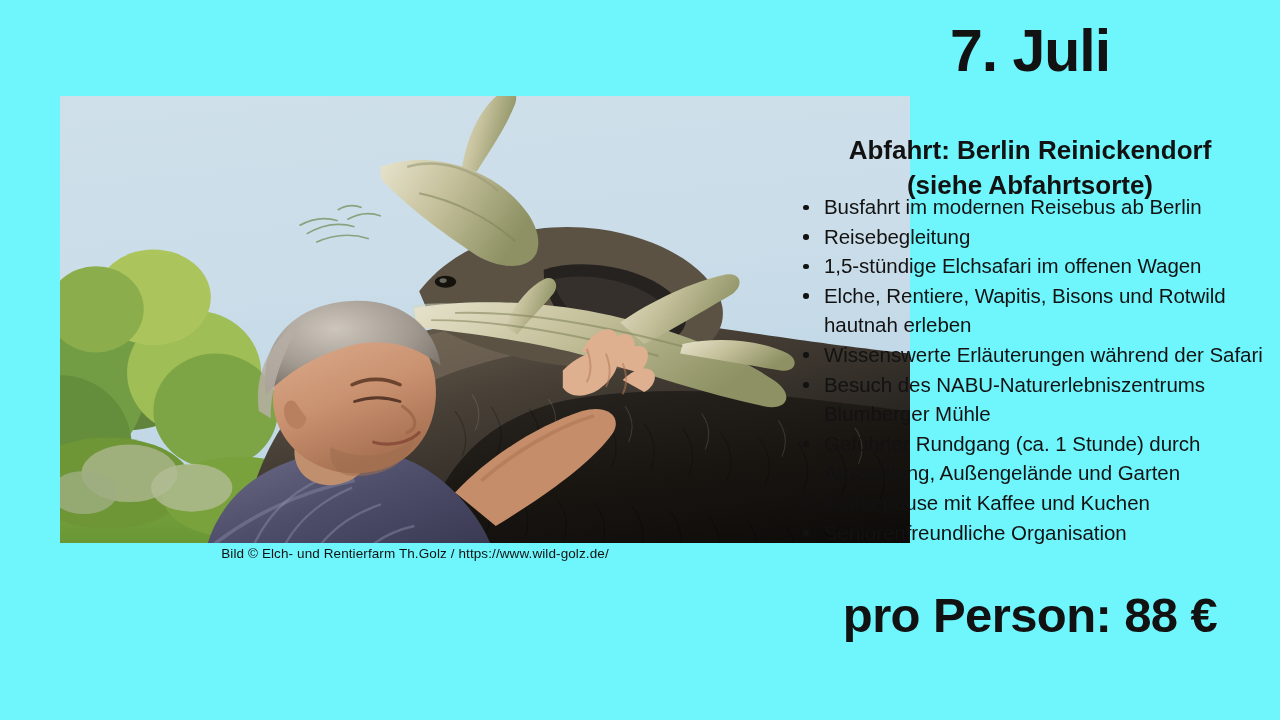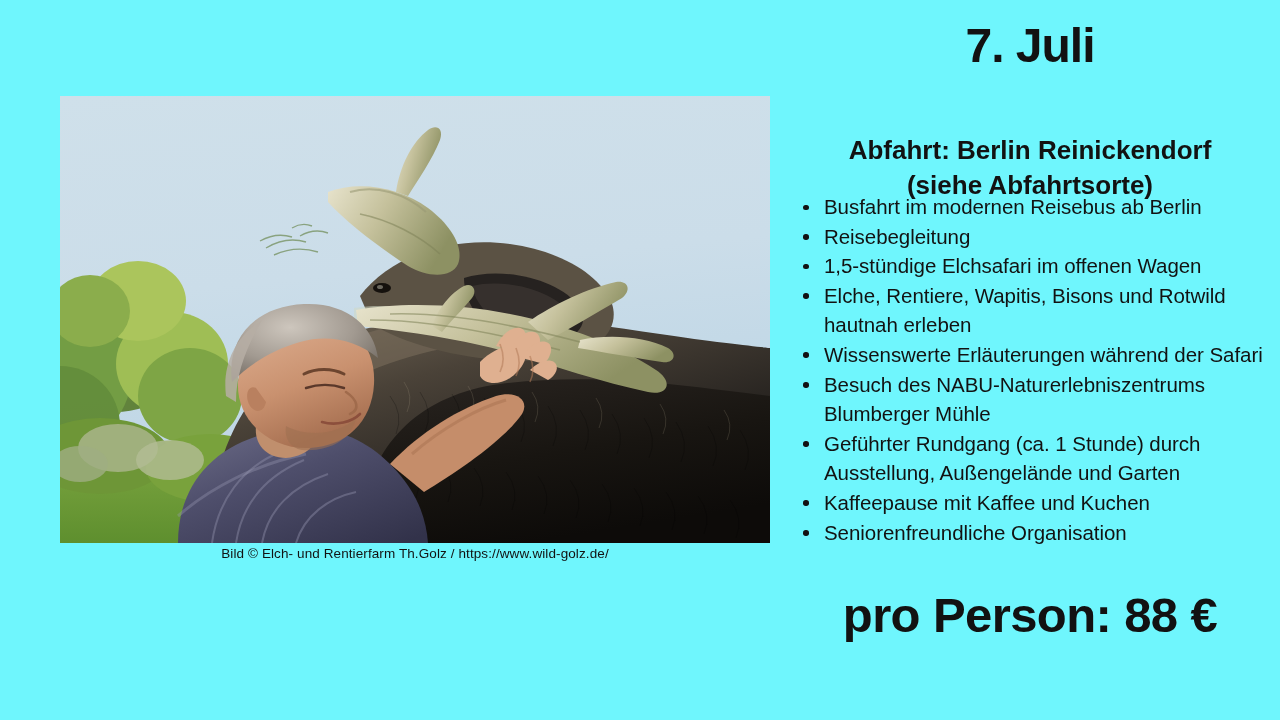--- a/index.html
+++ b/index.html
@@ -8,21 +8,21 @@
     background:#6ff6fd;
     font-family:"Liberation Sans", sans-serif;
     color:#121212;
     position:relative;
   }
 
   
   #photo-block{
     position:absolute;
     left:60px; top:96px;
-    width:710px; height:447px;
+    width:850px; height:447px;
   }
   #photo-frame{
     position:absolute; inset:0;
     overflow:hidden;
     background:#9fc4da;
   }
   #photo-svg{ display:block; width:100%; height:100%; }
 
   #photo-caption{
     position:absolute;
@@ -39,21 +39,21 @@
   #content-column{
     position:absolute;
     left:780px; top:0;
     width:500px; height:720px;
   }
 
   #page-title{
     position:absolute;
     top:22px; left:0; width:500px;
     text-align:center;
-    font-size:48px;
+    font-size:59px;
     font-weight:700;
     letter-spacing:-1px;
     line-height:1;
   }
 
   #departure-note{
     position:absolute;
     top:133px; left:10px; width:480px;
     text-align:center;
     font-size:26px;

